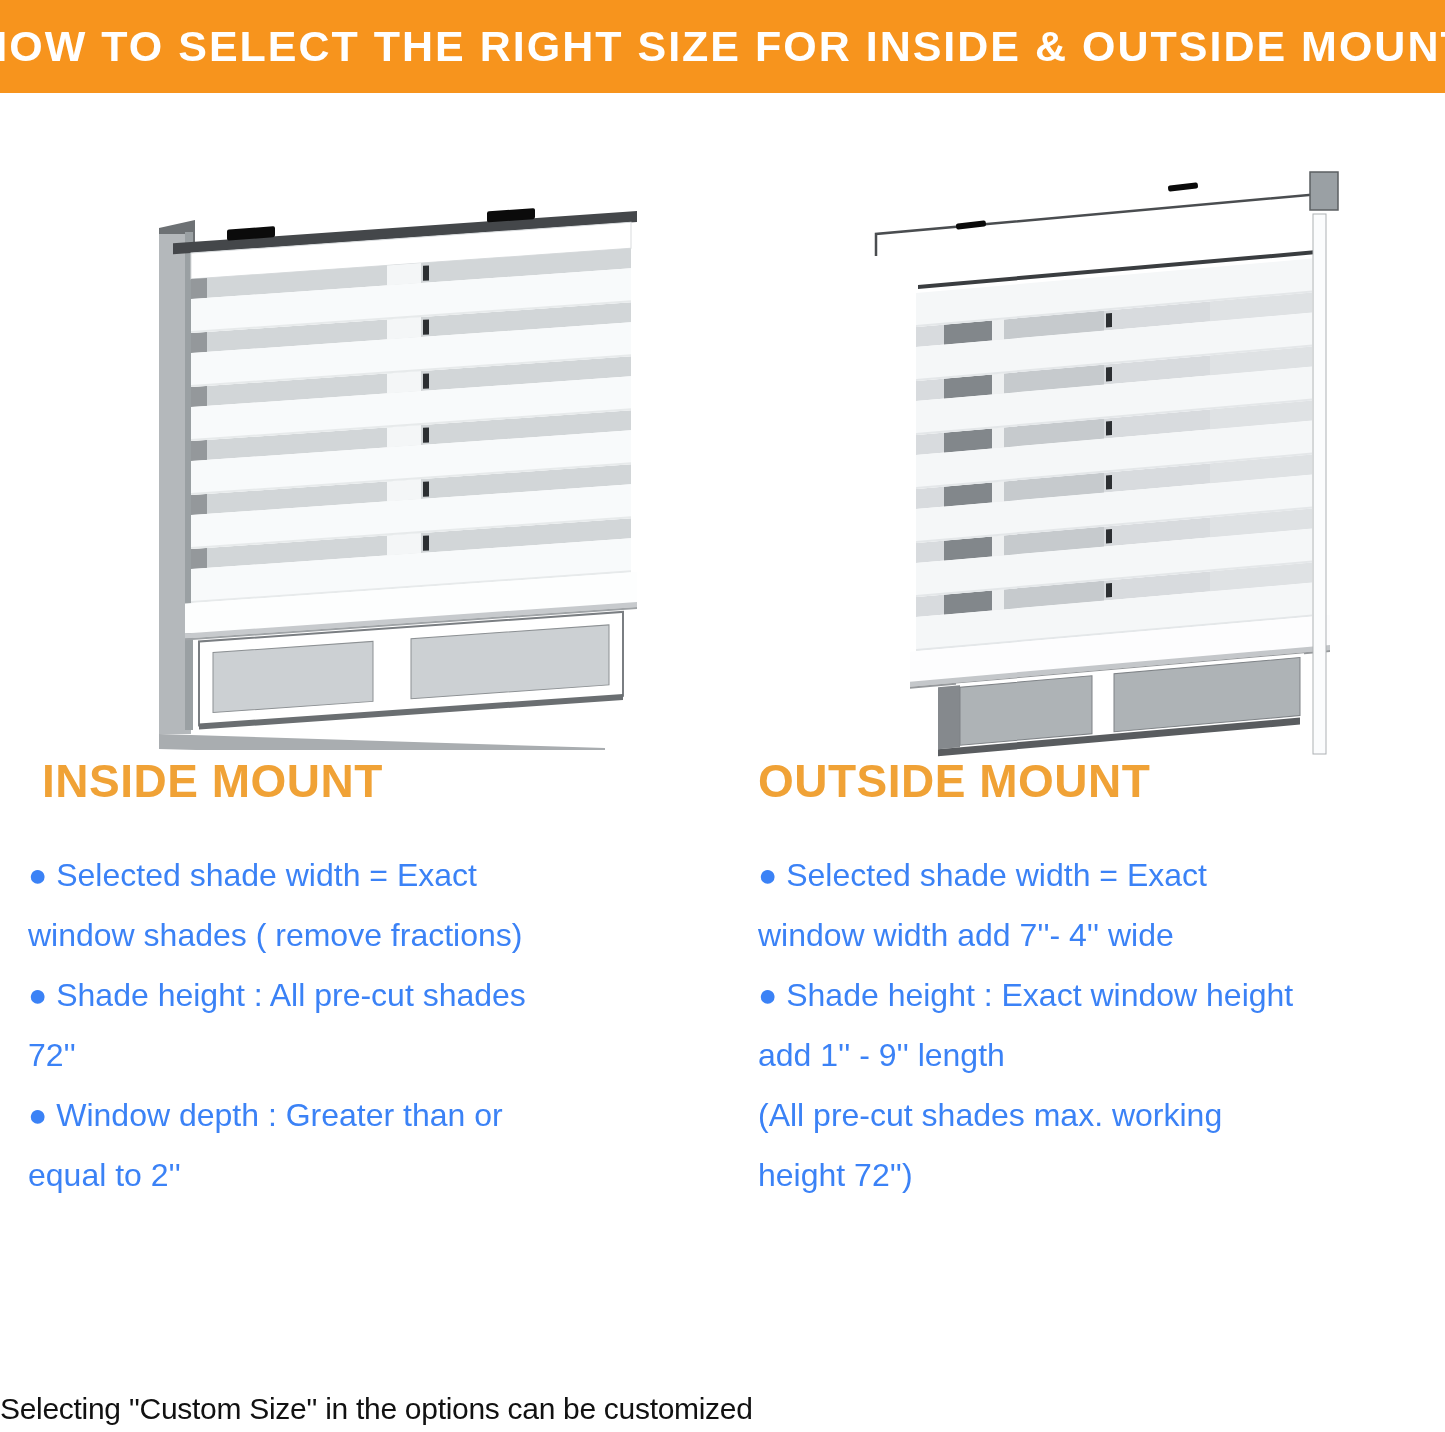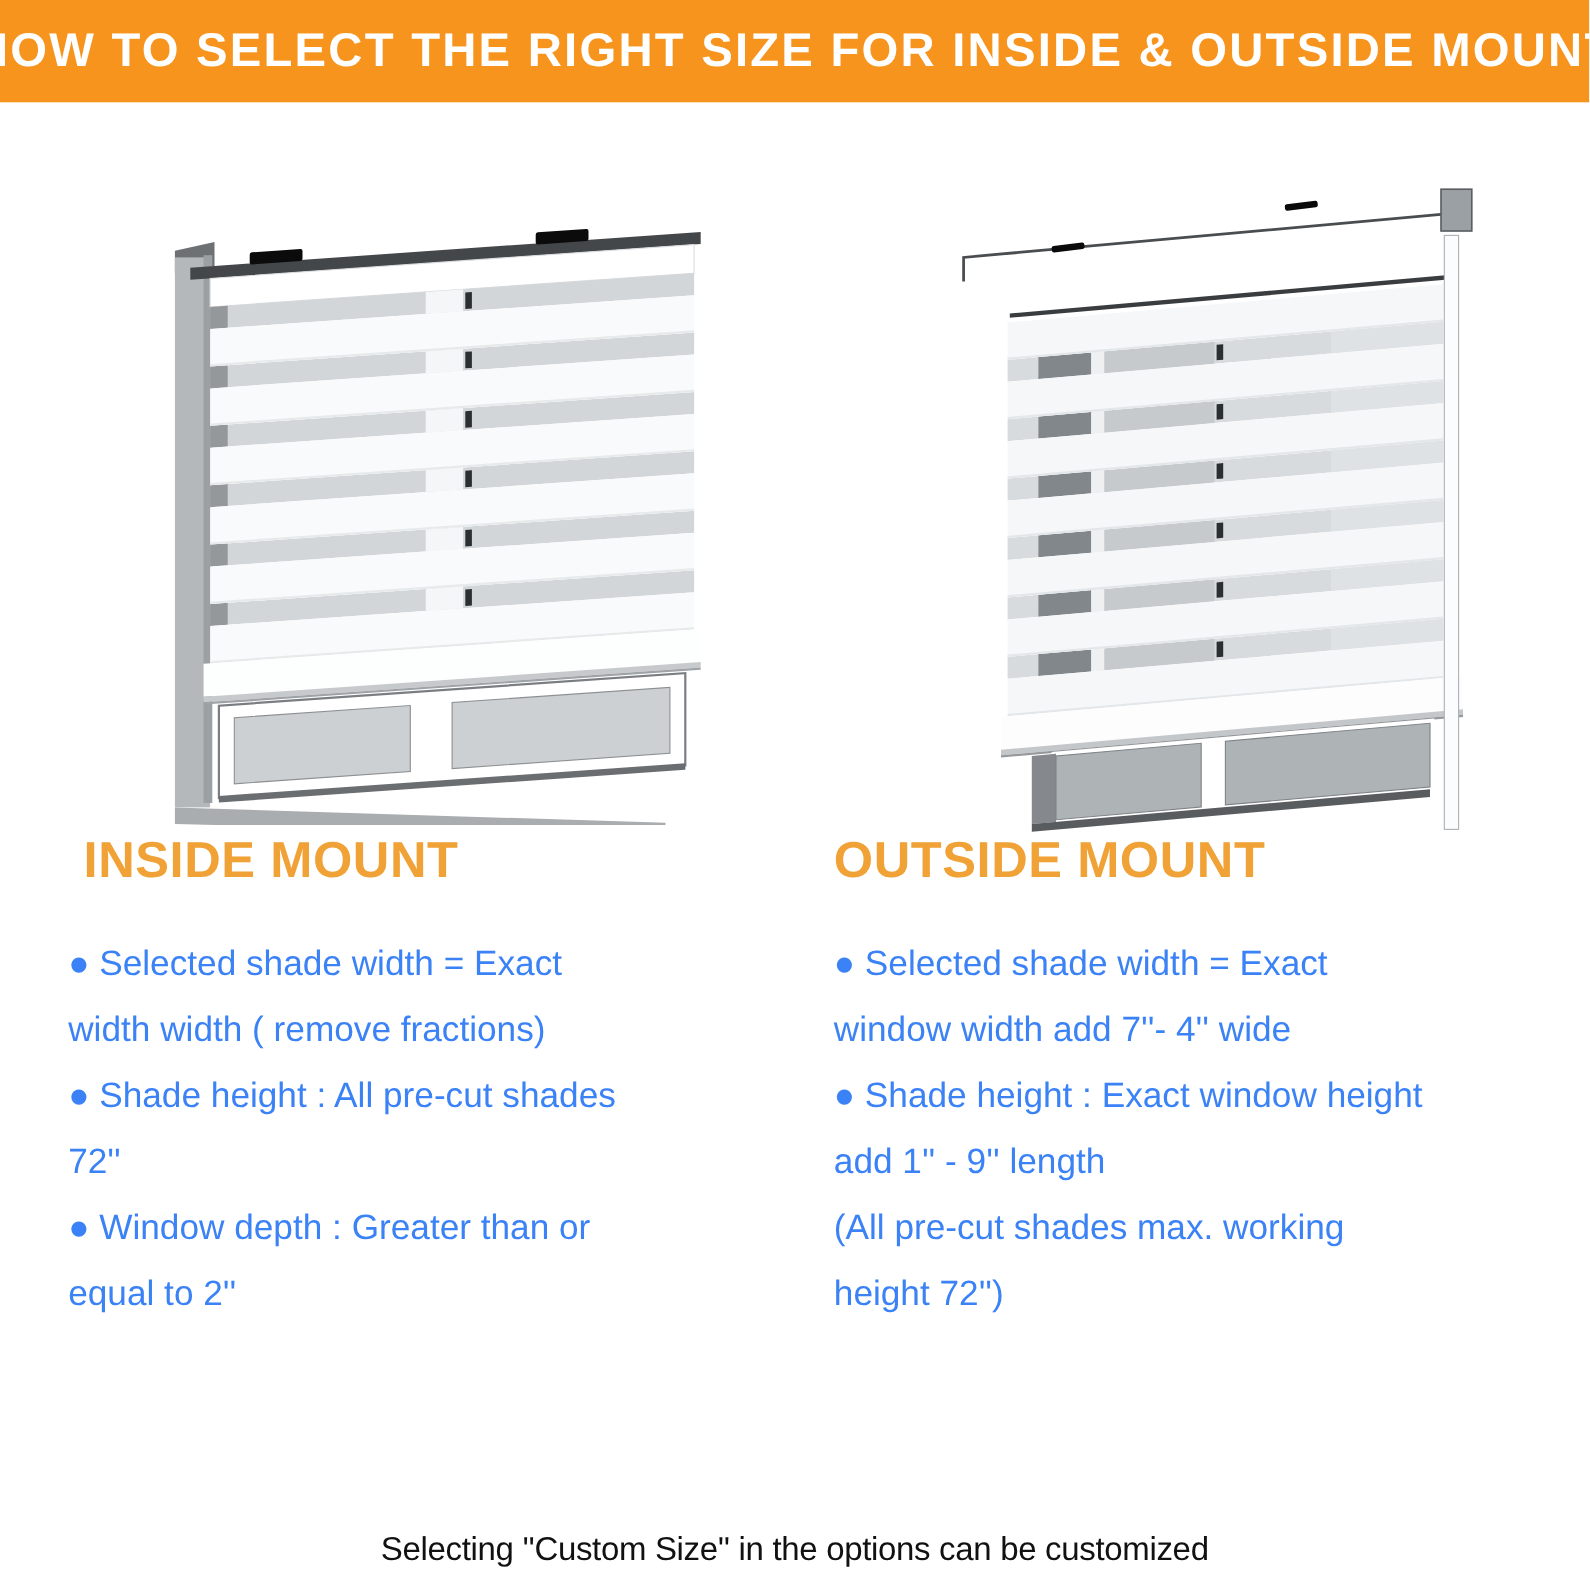--- a/index.html
+++ b/index.html
@@ -17,35 +17,35 @@
     white-space:nowrap;
   }
 
   
   .illus{position:absolute;}
   #illus-left{left:135px;top:150px;}
   #illus-right{left:860px;top:138px;}
 
   
   .col{position:absolute;top:745px;}
-  #col-inside{left:28px;width:706px;margin-left:34px;}
+  #col-inside{left:28px;width:706px;}
   #col-outside{left:758px;width:680px;}
   .col-heading{
     color:#F0A236;font-size:46px;font-weight:700;letter-spacing:0.5px;
     margin:8px 0 36px 0;line-height:56px;
   }
   #col-inside .col-heading{margin-left:14px;}
   #col-outside .col-heading{}
   .body-line{
     color:#3b82f6;font-size:32px;line-height:60px;white-space:pre-wrap;
   }
 
   
   .footer-note{
-    position:absolute;left:0;top:1392px;width:1445px;text-align:center;
+    position:absolute;left:0;top:1392px;width:1445px;
     color:#111111;font-size:30px;letter-spacing:-0.3px;
   }
 </style>
 </head>
 <body>
 
 <div id="page">
 
   <div class="banner">
     <span class="banner-title">HOW TO SELECT THE RIGHT SIZE FOR INSIDE &amp; OUTSIDE MOUNT</span>
@@ -202,21 +202,21 @@
         <rect x="254" y="558" width="186" height="58" fill="#aeb3b6" stroke="#7e8286" stroke-width="1"></rect>
         <rect x="78" y="618" width="362" height="7" fill="#595c5f"></rect>
       </g>
     </g>
     <rect x="453" y="76" width="13" height="540" fill="#fbfcfd" stroke="#adb1b4" stroke-width="1"></rect>
   </svg>
 
   <section class="col" id="col-inside">
     <h2 class="col-heading">INSIDE MOUNT</h2>
     <div class="body-line">● Selected shade width = Exact</div>
-    <div class="body-line">width width ( remove fractions)</div>
+    <div class="body-line">window shades ( remove fractions)</div>
     <div class="body-line">● Shade height : All pre-cut shades</div>
     <div class="body-line">72''</div>
     <div class="body-line">● Window depth : Greater than or</div>
     <div class="body-line">equal to 2''</div>
   </section>
 
   <section class="col" id="col-outside">
     <h2 class="col-heading">OUTSIDE MOUNT</h2>
     <div class="body-line">● Selected shade width = Exact</div>
     <div class="body-line">window width add 7''- 4'' wide</div>

